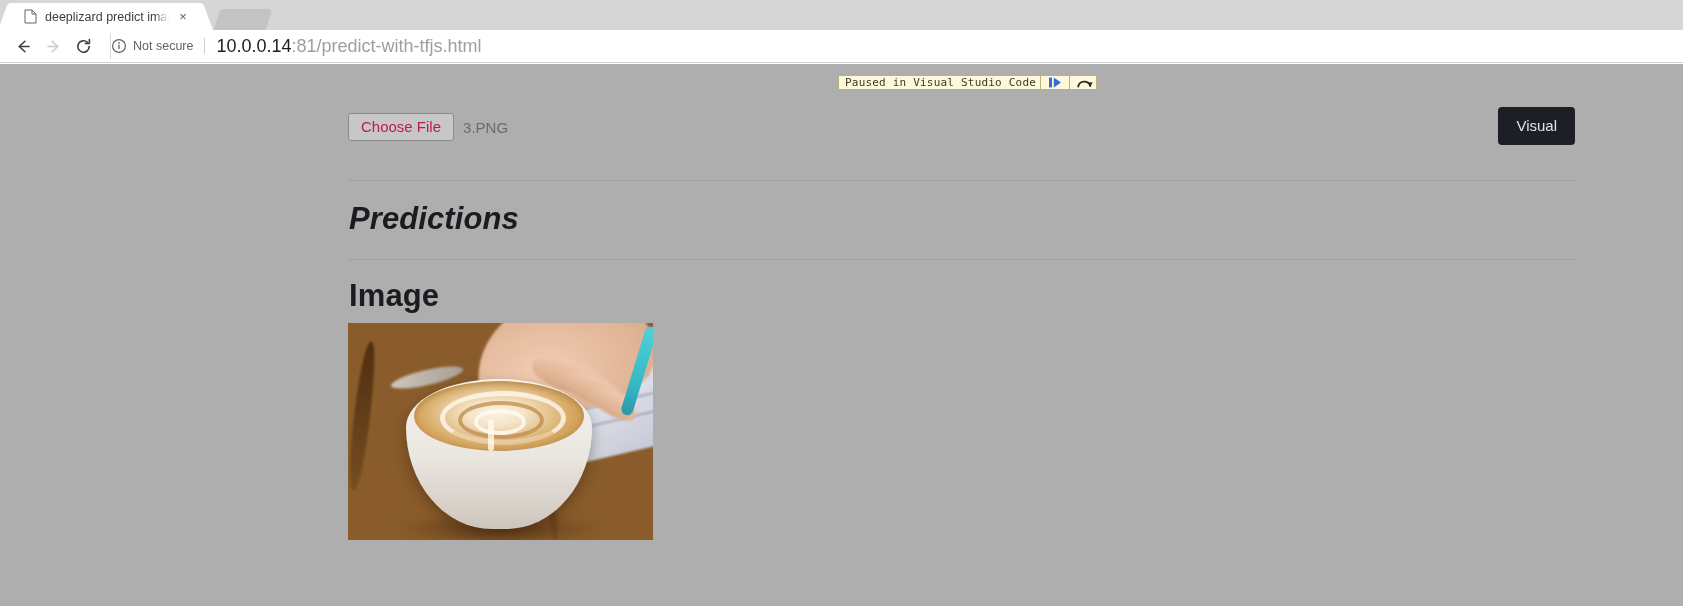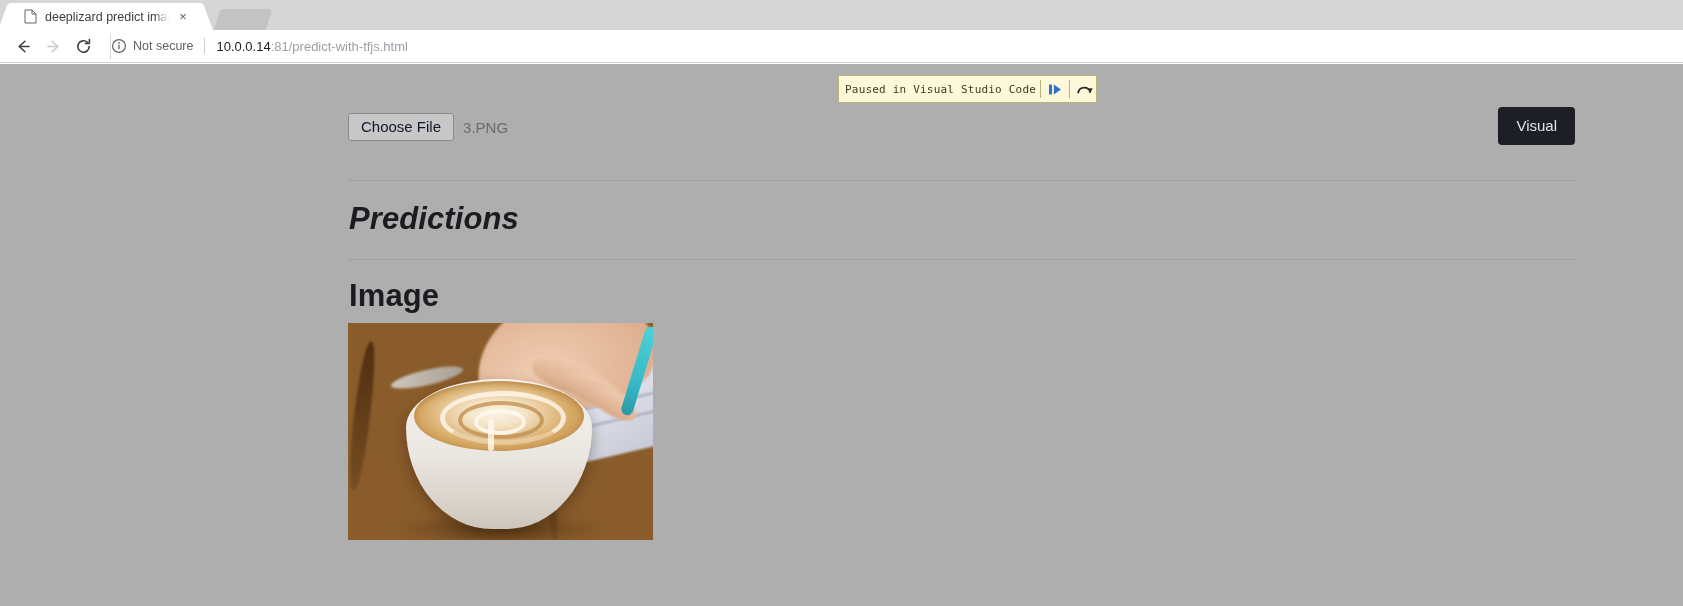--- a/index.html
+++ b/index.html
@@ -132,21 +132,21 @@
     white-space: nowrap;
   }
   .omni-sep {
     width: 1px;
     height: 16px;
     background: #cfcfcf;
     margin: 0 11px;
     flex: none;
   }
   .url {
-    font-size: 13px;
+    font-size: 18px;
     color: #9aa0a6;
     white-space: nowrap;
   }
   .url .host { color: #202124; }
 
   
   .viewport {
     position: absolute;
     left: 0;
     top: 64px;
@@ -154,21 +154,21 @@
     height: 542px;
     background: #aeaeae;
     overflow: hidden;
   }
 
   
   .pause-banner {
     position: absolute;
     left: 838px;
     top: 11px;
-    height: 28px;
+    height: 15px;
     display: flex;
     align-items: center;
     background: #fdf8d9;
     border: 1px solid #b8b37a;
     box-sizing: border-box;
     padding: 0 2px 0 6px;
     border-radius: 1px;
   }
   .pause-text {
     font-family: "DejaVu Sans Mono", "Liberation Mono", monospace;
@@ -209,21 +209,21 @@
   .file-input {
     position: absolute;
     left: 0;
     top: 49px;
     display: flex;
     align-items: center;
   }
   .choose-file {
     font-family: "Liberation Sans", sans-serif;
     font-size: 15px;
-    color: #0f172a;
+    color: #be185d;
     background: #c7c7c7;
     border: 1px solid #8b8b8b;
     border-radius: 3px;
     padding: 4px 12px 5px 12px;
     cursor: pointer;
     line-height: 1.15;
   }
   .file-name {
     font-size: 15px;
     color: #6b6b6b;

